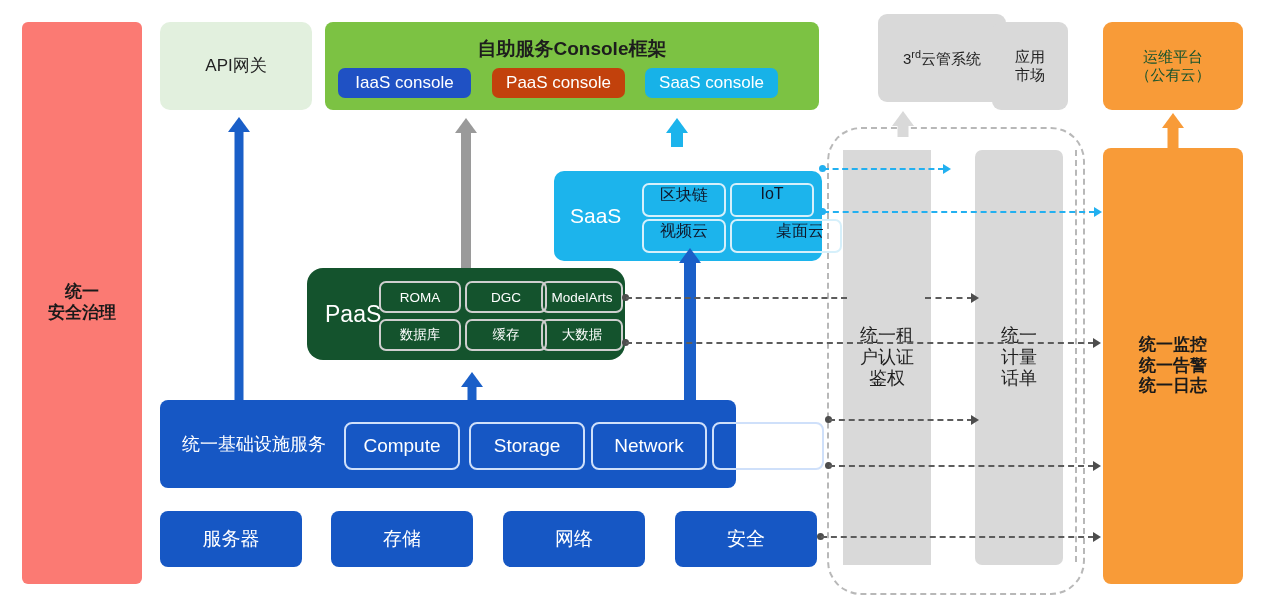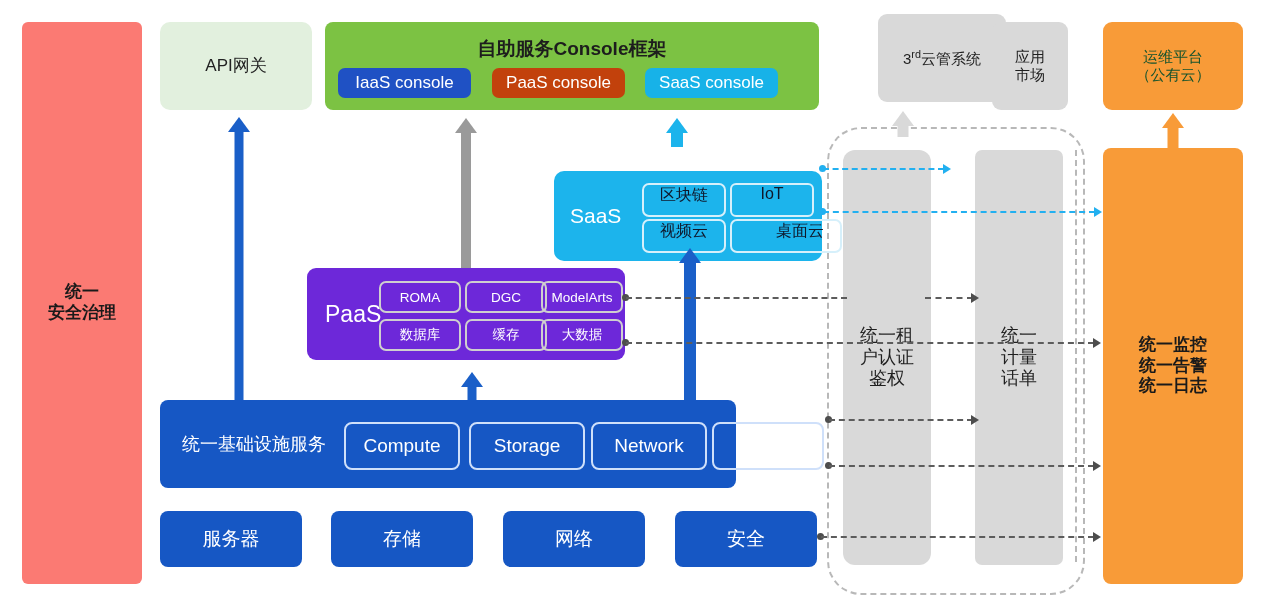--- a/index.html
+++ b/index.html
@@ -27,21 +27,21 @@
   
   .orangebox{background:#f89b38;color:#14532d;font-size:15px;border-radius:9px;}
   .orangepanel{background:#f89b38;color:#1a1a1a;font-size:17px;font-weight:600;border-radius:8px;}
 
   
   .saas{background:#1cb4ec;border-radius:10px;}
   .saas-label{position:absolute;left:16px;top:50%;transform:translateY(-50%);color:#fff;font-size:21px;}
   .subchip{position:absolute;border:2px solid #d6f0fb;border-radius:7px;display:flex;align-items:flex-start;justify-content:center;color:#0f172a;font-size:16px;background:transparent;}
 
   
-  .paas{background:#6d28d9;border-radius:9px;}
+  .paas{background:#14532d;border-radius:16px;}
   .paas-label{position:absolute;left:18px;top:50%;transform:translateY(-50%);color:#fff;font-size:23px;}
   .pchip{position:absolute;border:2px solid #cfcfcf;border-radius:7px;display:flex;align-items:center;justify-content:center;color:#fff;font-size:13.5px;}
 
   
   .infra{background:#1657c4;border-radius:8px;}
   .infra-label{position:absolute;left:22px;top:50%;transform:translateY(-50%);color:#fff;font-size:18px;}
   .ichip{position:absolute;border:2px solid #cfe0fa;border-radius:8px;display:flex;align-items:center;justify-content:center;color:#fff;font-size:19px;}
 
   
   .hw{background:#1657c4;color:#fff;font-size:19px;border-radius:8px;}
@@ -112,21 +112,21 @@
     <span>市场</span>
   </div>
 
   <div class="box orangebox" style="left:1103px;top:22px;width:140px;height:88px;flex-direction:column;">
     <span>运维平台</span>
     <span>（公有云）</span>
   </div>
 
   <div class="dashbox" style="left:827px;top:127px;width:258px;height:468px;"></div>
 
-  <div class="box greybox" style="left:843px;top:150px;width:88px;height:415px;flex-direction:column;border-radius:12px;font-size:18px;">
+  <div class="box greybox" style="left:843px;top:150px;width:88px;height:415px;flex-direction:column;border-radius:0;font-size:18px;">
     <span>统一租</span>
     <span>户认证</span>
     <span>鉴权</span>
   </div>
 
   <div class="box greybox" style="left:975px;top:150px;width:88px;height:415px;flex-direction:column;border-radius:7px;font-size:18px;">
     <span>统一</span>
     <span>计量</span>
     <span>话单</span>
   </div>

